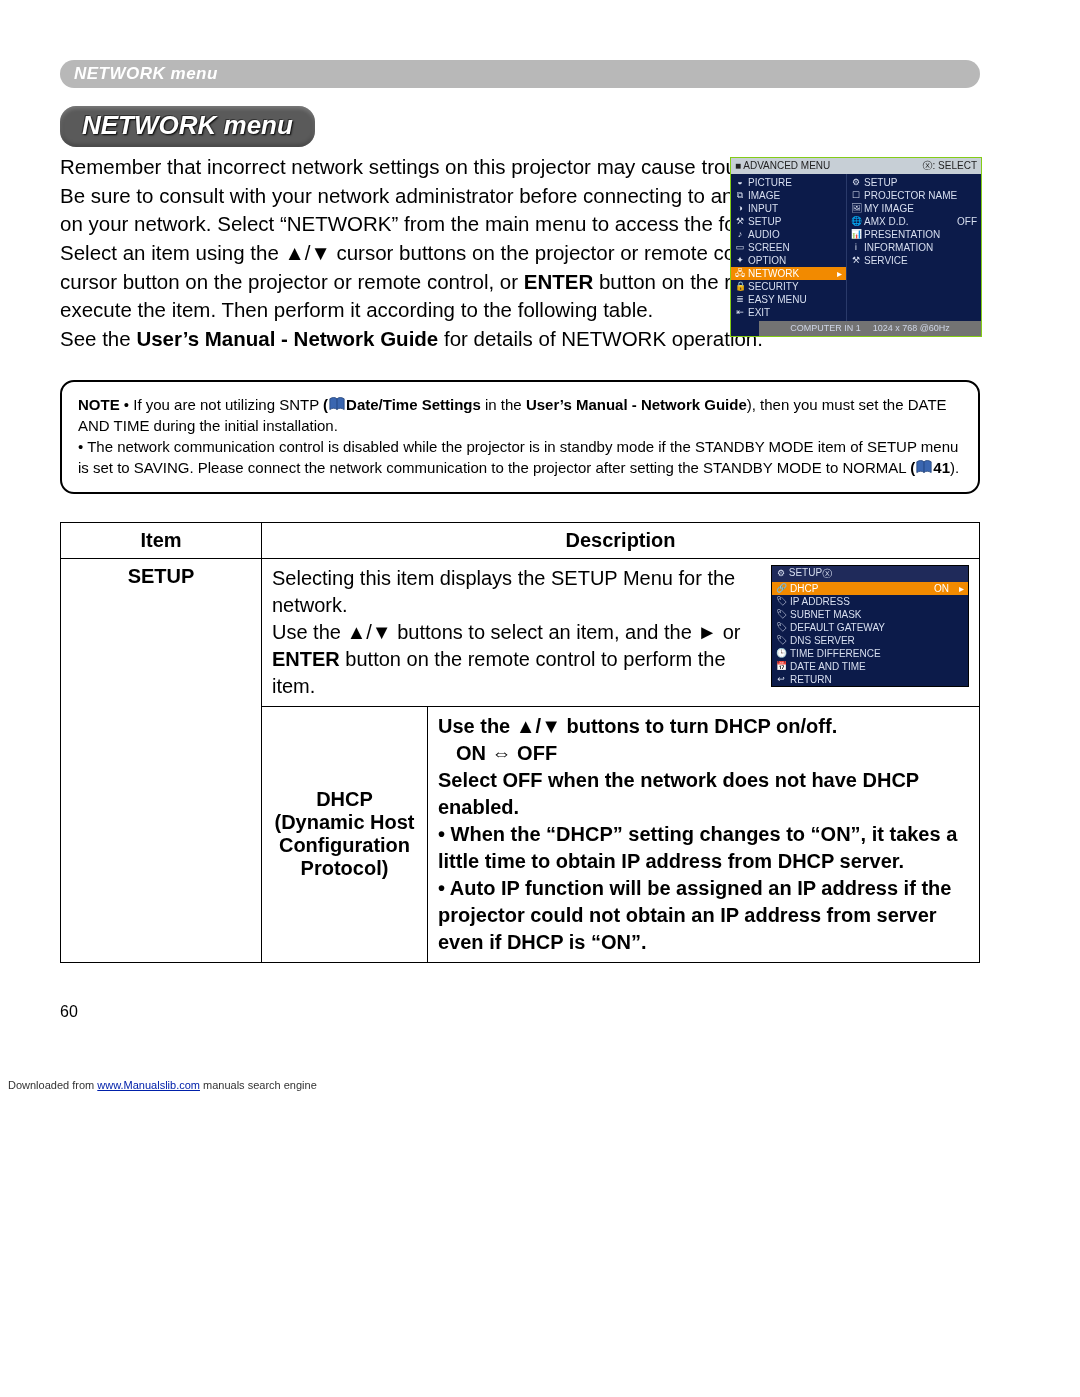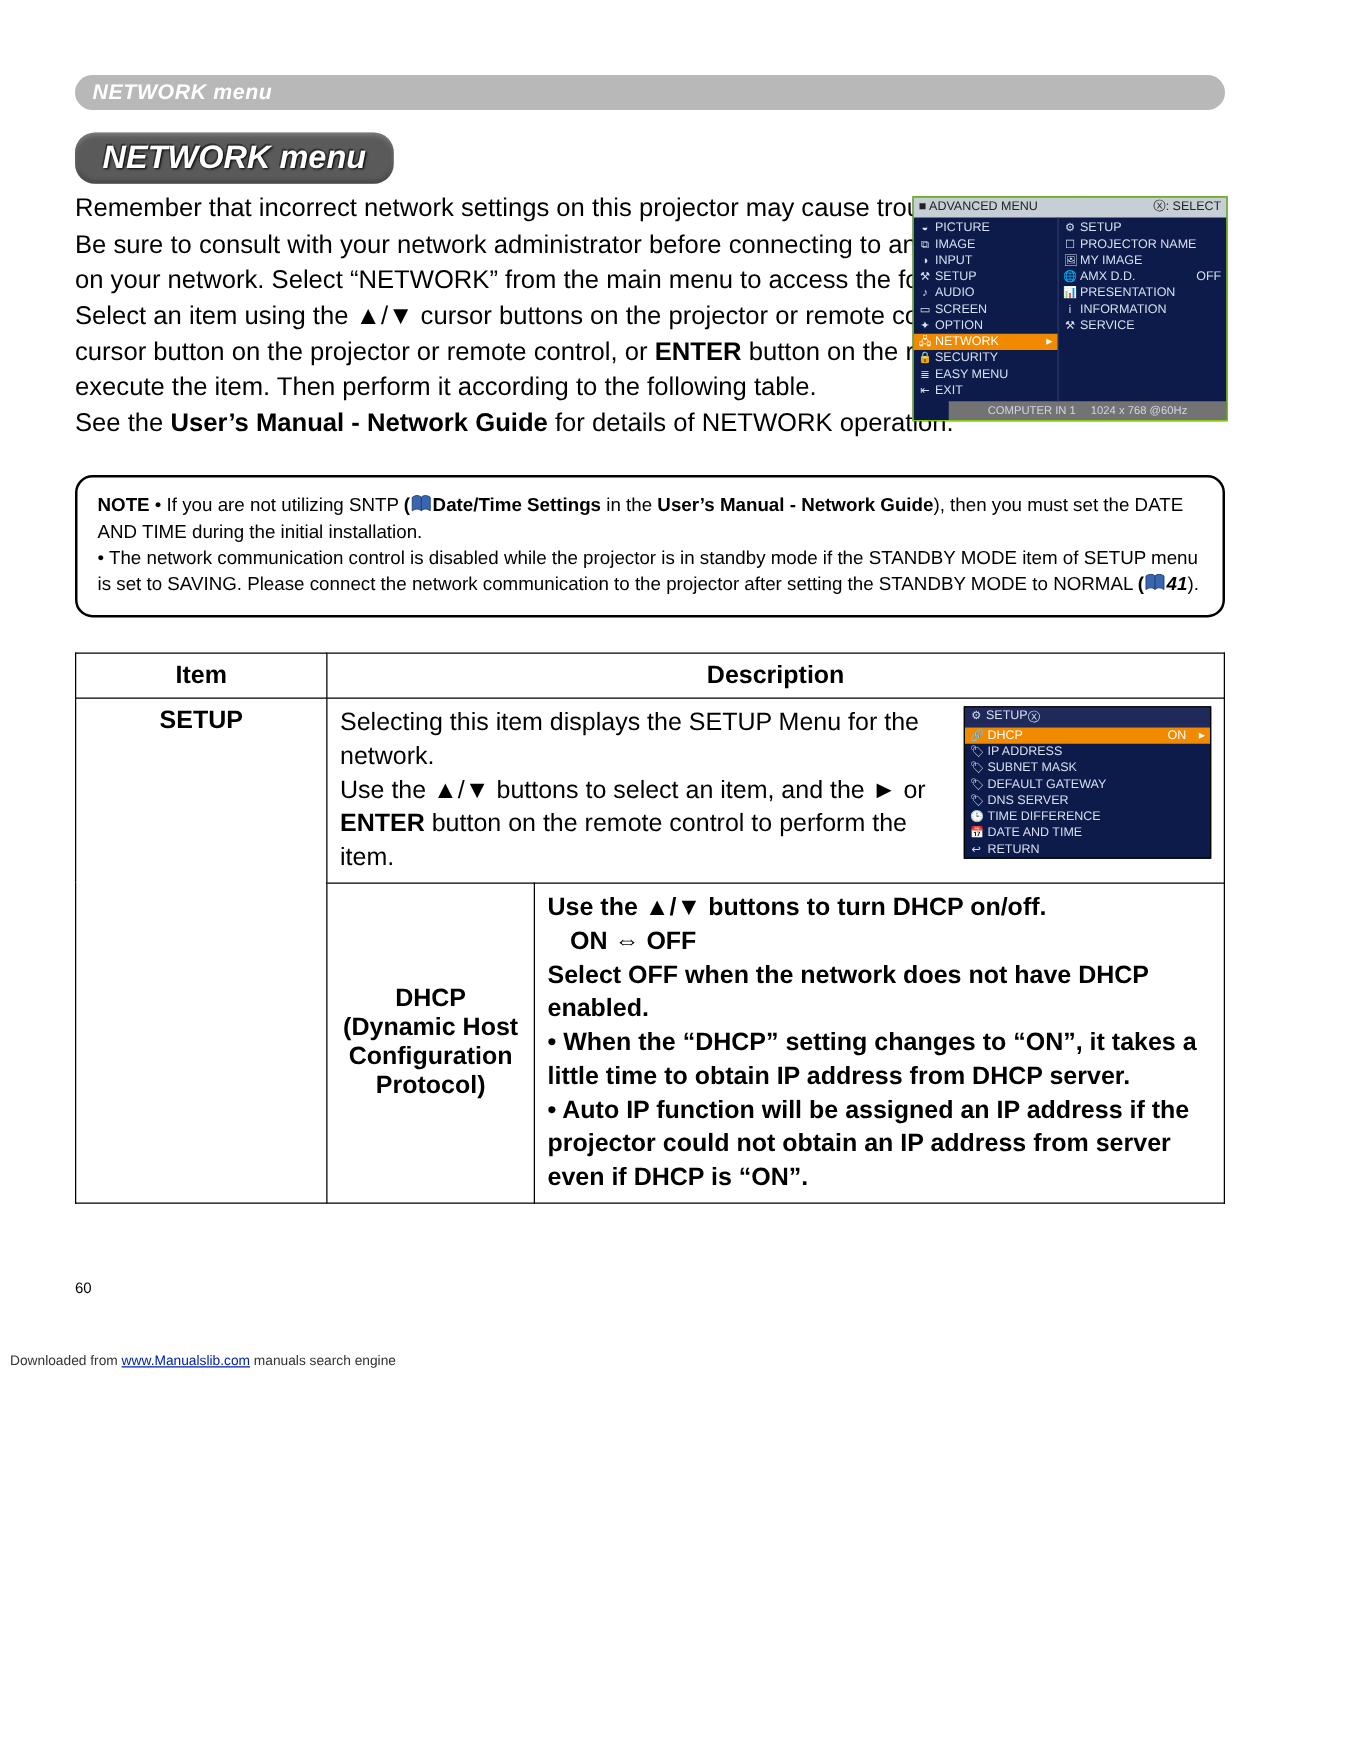--- a/index.html
+++ b/index.html
@@ -116,24 +116,25 @@
   .setup-osd {
     background:#0c1b4a; color:#d8dff0;
     font-size:10px; font-family:Arial,sans-serif;
     border:1px solid #000;
   }
   .setup-osd .shdr{ background:#1f2a5a; display:flex; padding:1px 4px; }
   .setup-osd .srow{ display:flex; align-items:center; gap:4px; padding:0 4px; line-height:13px; }
   .setup-osd .srow.hl{ background:#f28a00; color:#fff; }
   .setup-osd .srow .val{ margin-left:auto; padding-right:6px; }
   .continued { font-size:20px; margin-top:10px; }
-  .pgnum { font-size:12px; margin-top:60px; }
+  .pgnum { font-size:16px; margin-top:40px; }
   .footer {
     font-size:11px; color:#333;
     padding: 6px 8px 10px 8px;
+    margin-top: 12px;
   }
   .footer a { color:#0020aa; text-decoration:underline; }
 </style>
 </head>
 <body>
 
 <div class="page">
   <div class="header-pill">NETWORK menu</div>
   <div class="title-chip">NETWORK menu</div>
 
@@ -244,21 +245,21 @@
 
   <div class="note-box">
     <span class="bold">NOTE</span><span> • If you are not utilizing SNTP </span><span class="bold">(</span><span class="book-icon"><svg viewBox="0 0 20 16">
           <path d="M2 2 C5 0 8 0 10 2 C12 0 15 0 18 2 L18 14 C15 12 12 12 10 14 C8 12 5 12 2 14 Z" fill="#3a66b0" stroke="#1a3a70" stroke-width="0.8"></path>
           <line x1="10" y1="2" x2="10" y2="14" stroke="#1a3a70" stroke-width="0.8"></line>
         </svg></span><span class="bold">Date/Time Settings</span><span> in the </span><span class="bold">User’s Manual - Network Guide</span><span>), then you must set the DATE AND TIME during the initial installation.</span>
     <br>
     <span>• The network communication control is disabled while the projector is in standby mode if the STANDBY MODE item of SETUP menu is set to SAVING. Please connect the network communication to the projector after setting the STANDBY MODE to NORMAL </span><span class="bold">(</span><span class="book-icon"><svg viewBox="0 0 20 16">
           <path d="M2 2 C5 0 8 0 10 2 C12 0 15 0 18 2 L18 14 C15 12 12 12 10 14 C8 12 5 12 2 14 Z" fill="#3a66b0" stroke="#1a3a70" stroke-width="0.8"></path>
           <line x1="10" y1="2" x2="10" y2="14" stroke="#1a3a70" stroke-width="0.8"></line>
-        </svg></span><span class="bold" style="font-style:italic">41</span><span>).</span>
+        </svg></span><span class="bold" style="">41</span><span>).</span>
   </div>
 
   <table class="desc">
     <tbody>
         <tr>
       <th style="width:180px">Item</th>
       <th colspan="2">Description</th>
     </tr>
     <tr>
       <td rowspan="2" class="row-item-cell">SETUP</td>

